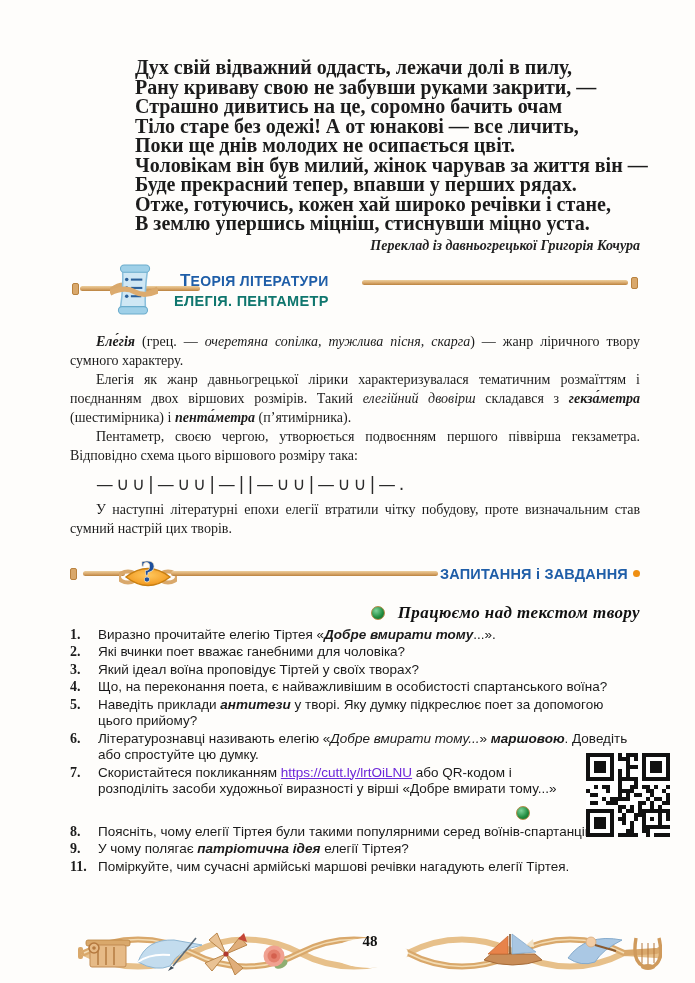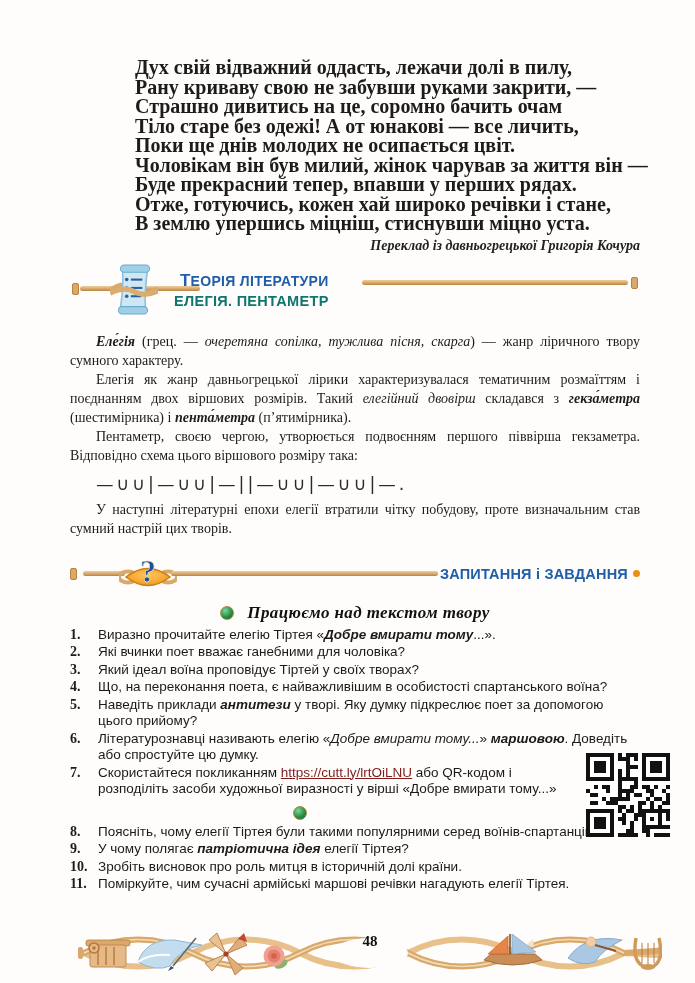--- a/index.html
+++ b/index.html
@@ -31,39 +31,39 @@
   .kicker .k-init{font-size:17px;}
   .sec-title{color:#0f766e;font-weight:bold;font-size:14.5px;letter-spacing:.3px;margin-top:3px;}
   .theory-band .line-b{position:absolute;left:292px;right:12px;top:12px;}
   .theory-band .cap-right{position:absolute;right:2px;top:9px;}
 
   
   .body-p{margin:0;font-size:14px;line-height:19px;text-align:justify;text-indent:26px;}
   .body-p:first-of-type{margin-top:10px;}
   .seg-b{font-weight:bold;}
   .seg-i{font-style:italic;}
-  .seg-link{color:#7f1d1d;text-decoration:underline;cursor:pointer;margin-top:12px;}
+  .seg-link{color:#6d28d9;text-decoration:underline;cursor:pointer;margin-top:12px;}
   .schema{
     margin:9px 0 6px 26px;font-size:17.5px;letter-spacing:3px;color:#2a2a2a;
     font-family:"DejaVu Sans",sans-serif;
   }
 
   
   .tasks{position:relative;}
   .tasks-band{display:flex;align-items:center;height:46px;margin-top:13px;}
   .tasks-band .line-s{width:42px;margin-left:6px;}
   .icon-question{width:58px;height:46px;flex:none;margin:0 -6px;}
   .tasks-band .line-f{flex:1;}
   .tasks-banner{
     font-family:"Liberation Sans",sans-serif;font-weight:bold;font-size:14.5px;
     color:#1f5ea8;letter-spacing:.2px;margin-left:2px;white-space:nowrap;
   }
   .orange-dot{width:7px;height:7px;border-radius:50%;background:#ef8f12;margin-left:5px;flex:none;}
 
-  .group-title{display:flex;justify-content:center;align-items:center;gap:13px;margin:6px 0 4px;}
+  .group-title{display:flex;justify-content:flex-end;align-items:center;gap:13px;margin:6px 0 4px;}
   .group-title.g2{margin-top:8px;padding-right:110px;}
   .green-bullet{
     width:12px;height:12px;border-radius:50%;flex:none;
     background:radial-gradient(circle at 35% 30%,#7ed49a,#1f8b3e 60%,#14652b);
     border:1.5px solid #b08a45;
   }
   .gt-text{font-weight:bold;font-style:italic;font-size:17px;color:#111;letter-spacing:.4px;}
 
   .task-list{list-style:none;margin:2px 0 0;padding:0;font-family:"Liberation Sans",sans-serif;}
   .task-item{display:flex;margin-bottom:1px;}
@@ -353,24 +353,20 @@
           <li class="task-item">
             <span class="task-num">8.</span>
             <span class="task-text"><span class="">Поясніть, чому елегії Тіртея були такими популярними серед воїнів-спартанців.</span></span>
           </li>
 
           <li class="task-item">
             <span class="task-num">9.</span>
             <span class="task-text"><span class="">У чому полягає </span><span class="seg-b seg-i">патріотична ідея</span><span class=""> елегії Тіртея?</span></span>
           </li>
 
-          <li class="task-item">
-            <span class="task-num">10.</span>
-            <span class="task-text"><span class="">Зробіть висновок про роль митця в історичній долі країни.</span></span>
-          </li>
 
           <li class="task-item">
             <span class="task-num">11.</span>
             <span class="task-text"><span class="">Поміркуйте, чим сучасні армійські маршові речівки нагадують елегії Тіртея.</span></span>
           </li>
         </ol>
     </section>
   </div>
 
   <footer class="footer">

